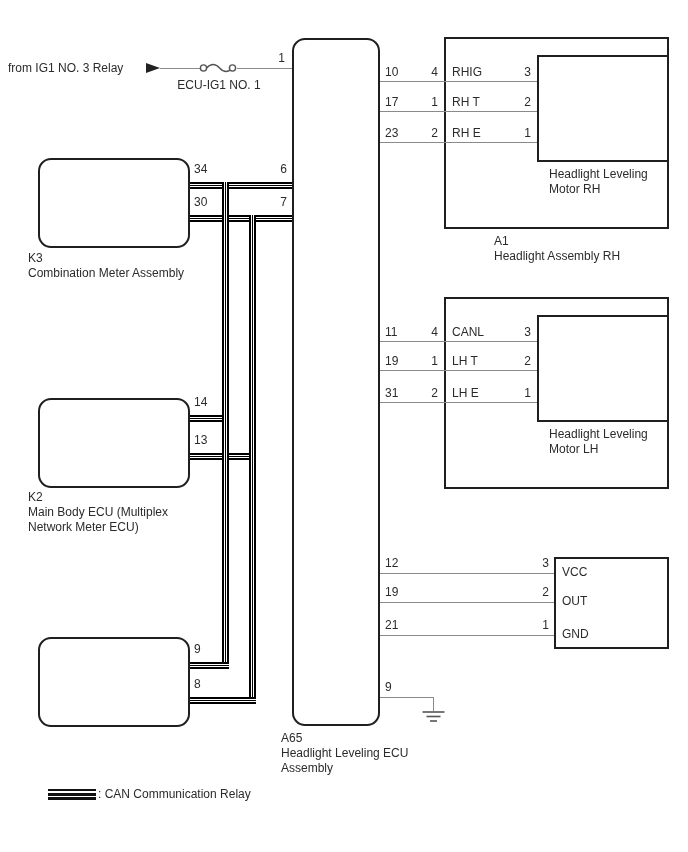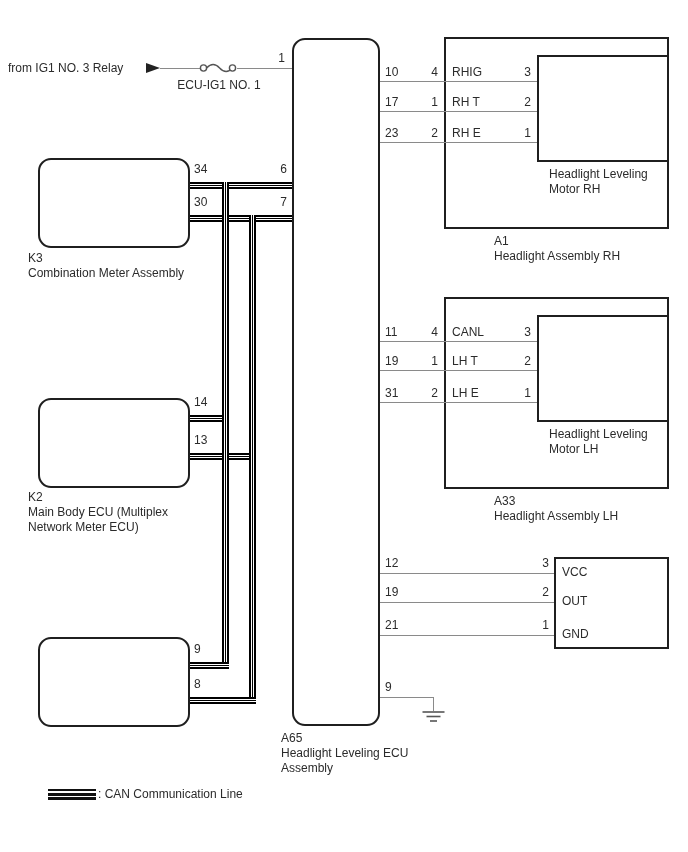--- a/index.html
+++ b/index.html
@@ -138,24 +138,20 @@
   <div class="t" style="left:452px;top:326px;z-index:2">CANL</div>
   <div class="t" style="left:452px;top:355px;z-index:2">LH T</div>
   <div class="t" style="left:452px;top:387px;z-index:2">LH E</div>
   <div class="t ra" style="left:501px;top:326px;width:30px;z-index:2">3</div>
   <div class="t ra" style="left:501px;top:355px;width:30px;z-index:2">2</div>
   <div class="t ra" style="left:501px;top:387px;width:30px;z-index:2">1</div>
   <div class="t lines" style="left:549px;top:427px;z-index:2">
     <div>Headlight Leveling</div>
     <div>Motor LH</div>
   </div>
-  <div class="t lines" style="left:494px;top:494px">
-    <div>A33</div>
-    <div>Headlight Assembly LH</div>
-  </div>
 
   <div class="wire" style="left:380px;top:572.5px;width:174px"></div>
   <div class="wire" style="left:380px;top:601.5px;width:174px"></div>
   <div class="wire" style="left:380px;top:634.5px;width:174px"></div>
   <div class="t" style="left:385px;top:557px">12</div>
   <div class="t" style="left:385px;top:586px">19</div>
   <div class="t" style="left:385px;top:619px">21</div>
   <div class="t ra" style="left:519px;top:557px;width:30px">3</div>
   <div class="t ra" style="left:519px;top:586px;width:30px">2</div>
   <div class="t ra" style="left:519px;top:619px;width:30px">1</div>
@@ -167,15 +163,15 @@
   <div class="t" style="left:385px;top:681px">9</div>
   <div class="wire" style="left:380px;top:696.5px;width:53px"></div>
   <div class="vwire" style="left:432.5px;top:697px;height:14px"></div>
   <svg style="left:420px;top:710px" width="27" height="14" viewBox="0 0 27 14">
     <line x1="2.5" y1="2" x2="24.5" y2="2" stroke="#555" stroke-width="1.6"></line>
     <line x1="6.5" y1="6.5" x2="20.5" y2="6.5" stroke="#555" stroke-width="1.6"></line>
     <line x1="10" y1="11" x2="17" y2="11" stroke="#555" stroke-width="1.6"></line>
   </svg>
 
   <div class="legendbar" style="left:48px;top:789px"></div>
-  <div class="t" style="left:98px;top:788px">: CAN Communication Line</div>
+  <div class="t" style="left:98px;top:788px">: CAN Communication Relay</div>
 
 </div>
 
 </body></html>

